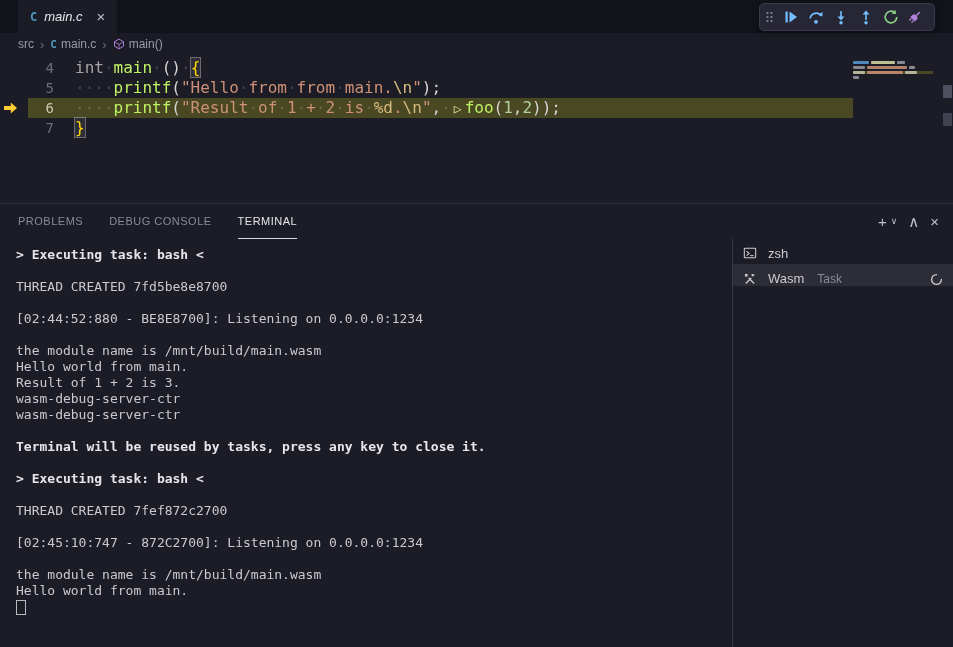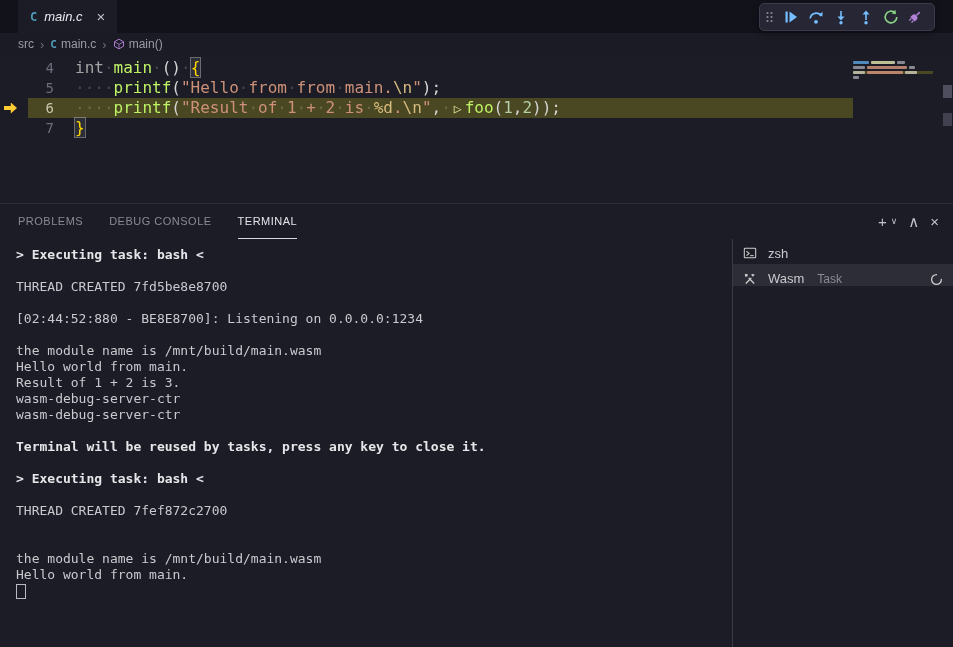--- a/index.html
+++ b/index.html
@@ -248,20 +248,21 @@
             <div class="t-line">Result of 1 + 2 is 3.</div>
             <div class="t-line">wasm-debug-server-ctr</div>
             <div class="t-line">wasm-debug-server-ctr</div>
             <div class="t-line">&nbsp;</div>
             <div class="t-line bold">Terminal will be reused by tasks, press any key to close it.</div>
             <div class="t-line">&nbsp;</div>
             <div class="t-line bold">&gt; Executing task: bash &lt;</div>
             <div class="t-line">&nbsp;</div>
             <div class="t-line">THREAD CREATED 7fef872c2700</div>
             <div class="t-line">&nbsp;</div>
+            <div class="t-line">[02:45:10:747 - 872C2700]: Listening on 0.0.0.0:1234</div>
             <div class="t-line">&nbsp;</div>
             <div class="t-line">the module name is /mnt/build/main.wasm</div>
             <div class="t-line">Hello world from main.</div>
           </div>
         <span class="t-cursor"></span>
       </div>
       <div class="terminal-sidebar">
           <div class="ts-row">
             <span class="ts-icon">
               <svg width="14" height="14" viewBox="0 0 16 16">

